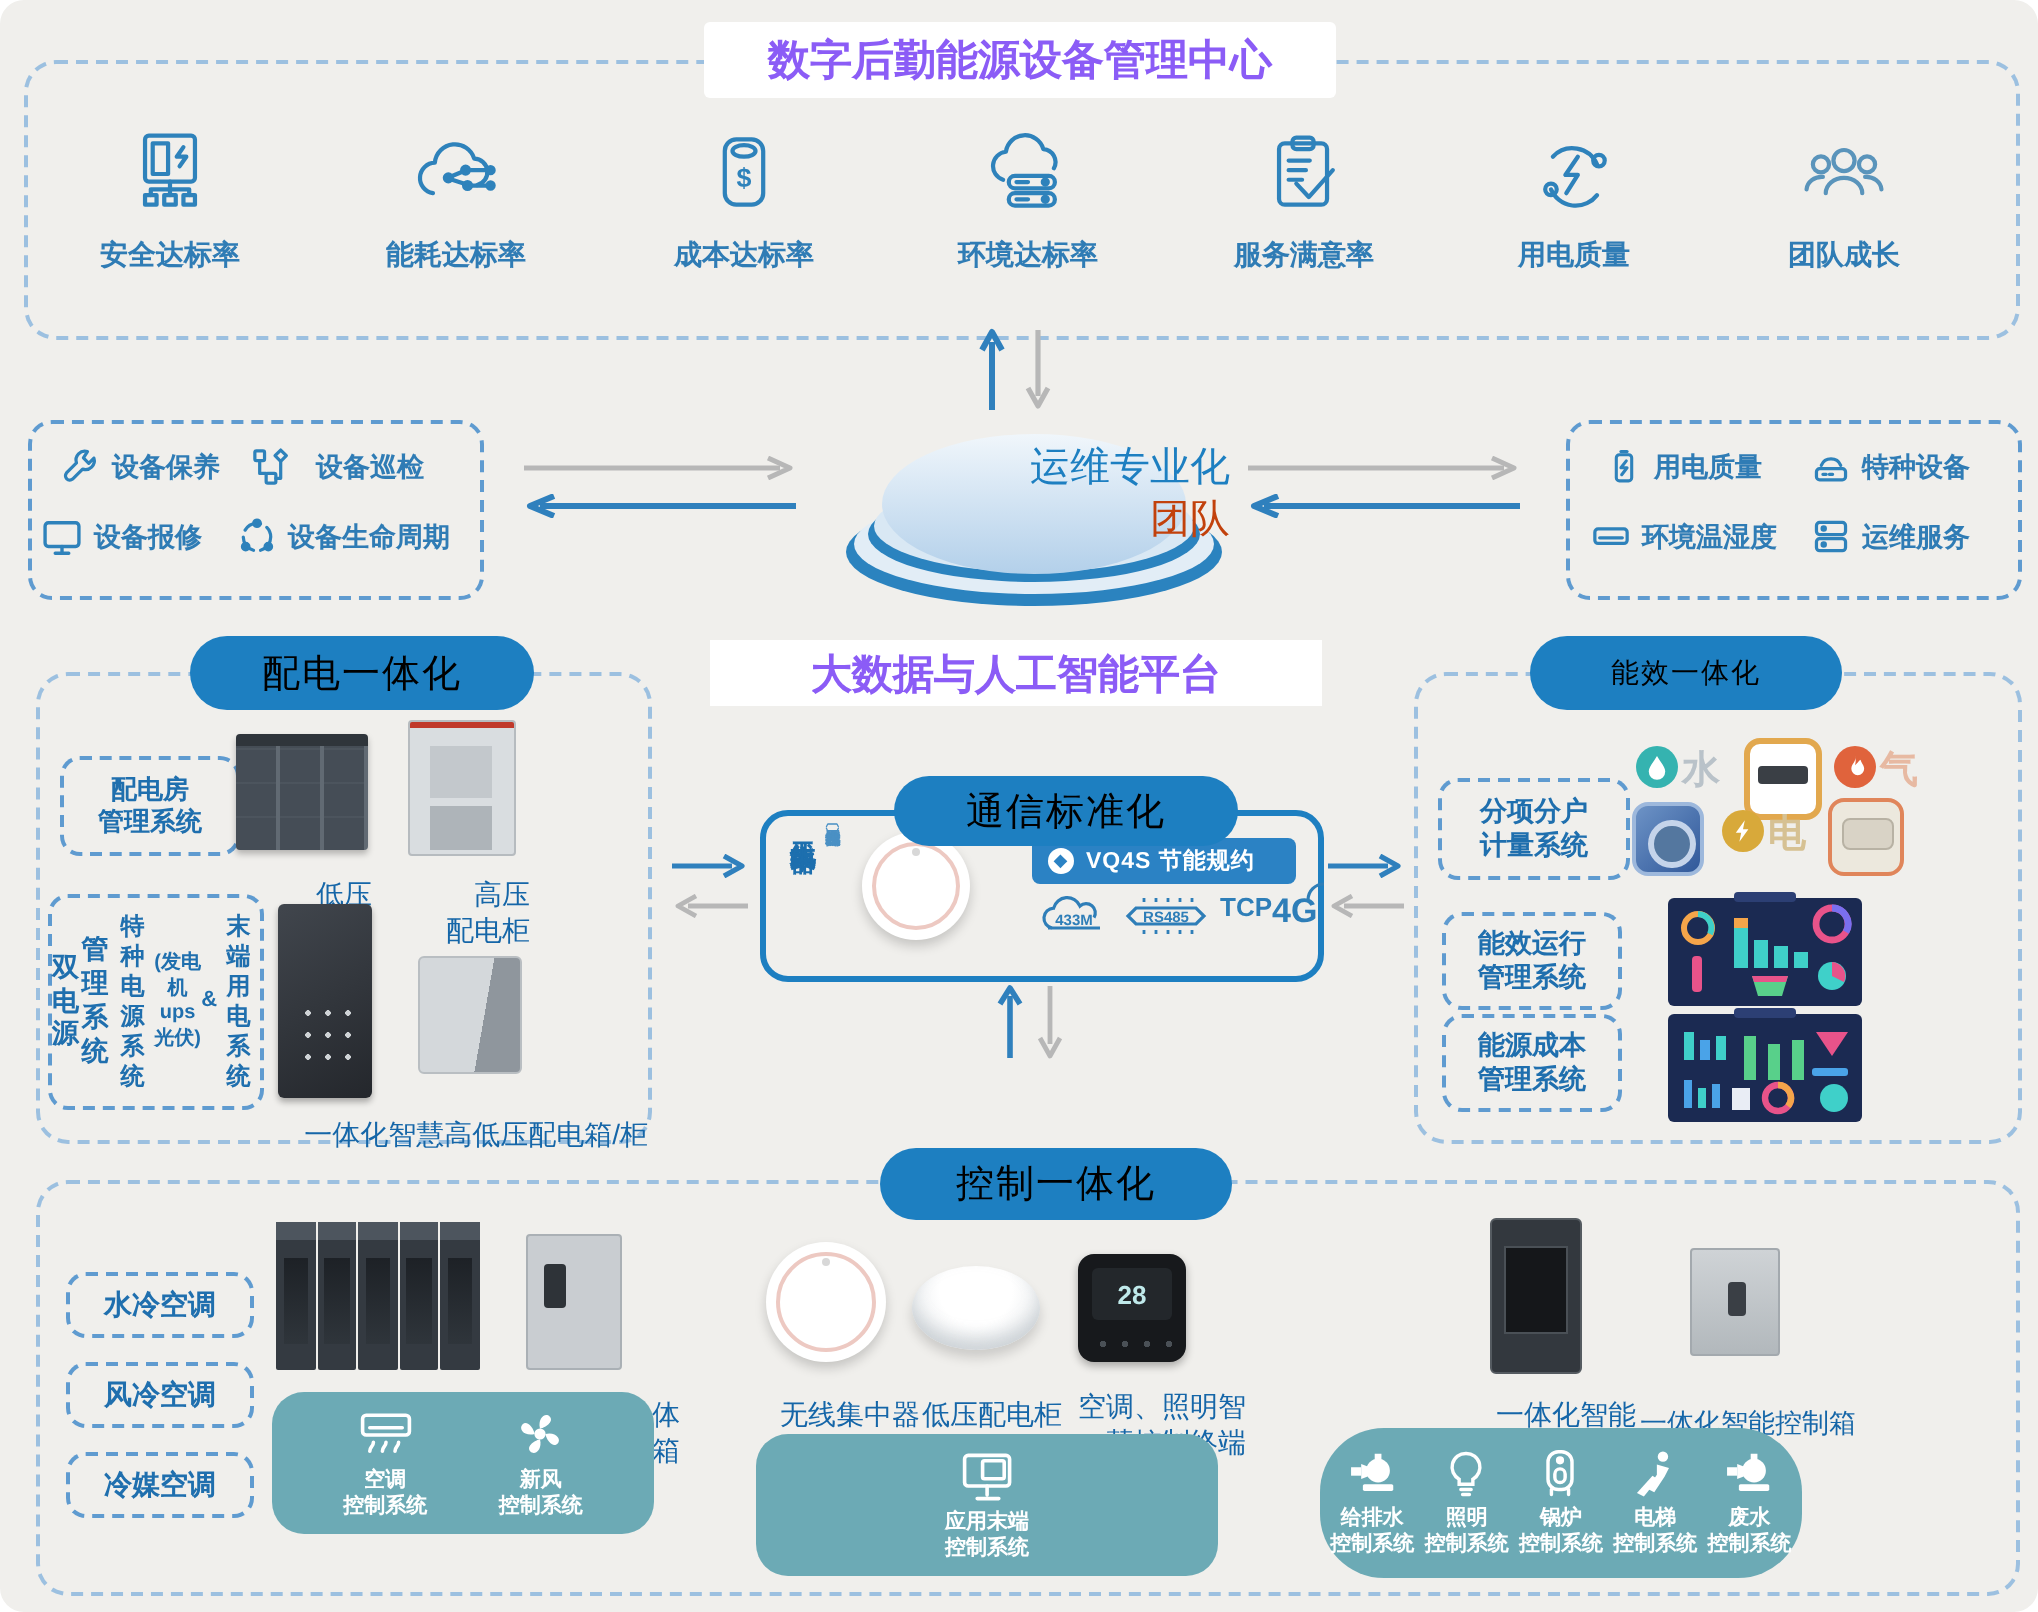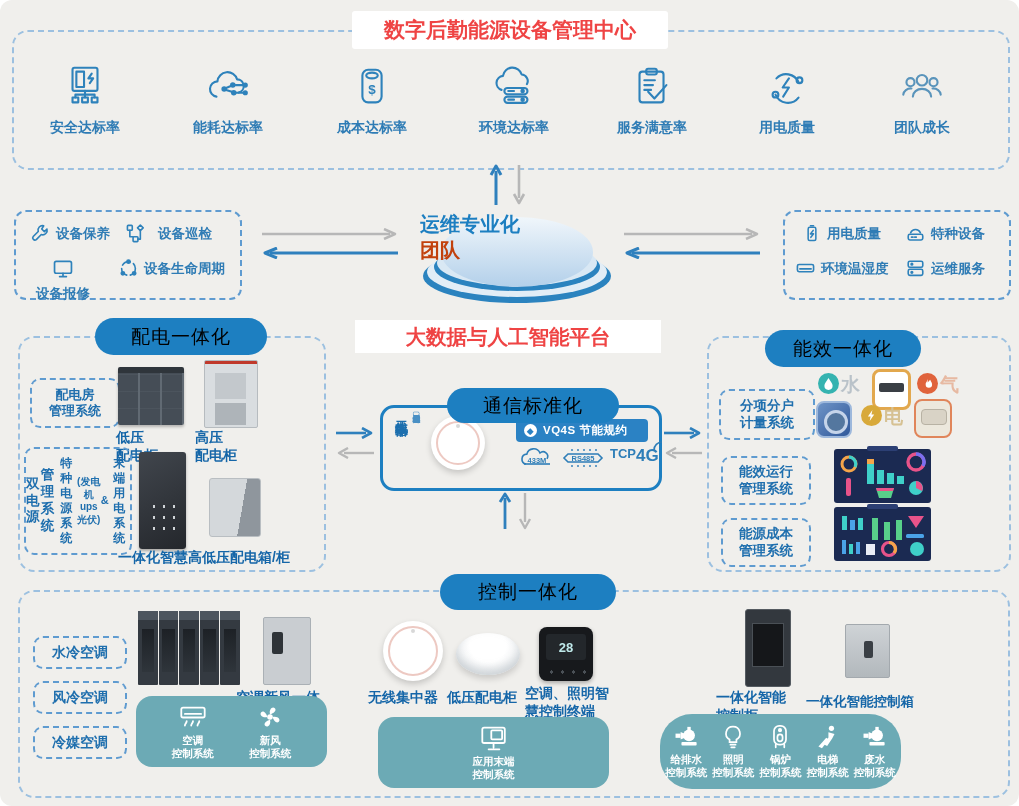--- a/index.html
+++ b/index.html
@@ -5,22 +5,22 @@
   html,body{margin:0;padding:0;background:#fff;font-family:"Liberation Sans","DejaVu Sans",sans-serif;}
   #canvas{position:relative;width:1019px;height:806px;background:#f0efec;border-radius:12px;overflow:hidden;}
   .abs{position:absolute;}
   
   .dash-big{position:absolute;border:2px dashed #9cc0e0;border-radius:16px;}
   .dash-label{position:absolute;border:2px dashed #5f9bd0;border-radius:10px;display:flex;align-items:center;justify-content:center;
     text-align:center;color:#1f6fae;font-weight:bold;white-space:pre-line;line-height:1.25;background:transparent;}
   
   .pill{position:absolute;background:#1d7fc1;color:#000000;font-weight:normal;display:flex;align-items:center;justify-content:center;
     border-radius:20px;letter-spacing:1px;text-align:right;}
-  .band{position:absolute;background:#ffffff;color:#ef4444;font-weight:bold;display:flex;align-items:center;justify-content:center;}
-  .lbl{position:absolute;color:#1566a8;font-weight:bold;text-align:left;white-space:pre-line;line-height:1.25;}
+  .band{position:absolute;background:#ffffff;color:#8b5cf6;font-weight:bold;display:flex;align-items:center;justify-content:center;}
+  .lbl{position:absolute;color:#1566a8;font-weight:normal;text-align:right;white-space:pre-line;line-height:1.25;margin-top:10px;}
   
   .kpi{position:absolute;width:130px;top:64px;display:flex;flex-direction:column;align-items:center;gap:9px;}
   .kpi .t{color:#2f7cb5;font-weight:bold;font-size:14px;}
   
   .ops-item{position:absolute;display:flex;align-items:center;gap:5px;color:#2f7cb5;font-weight:bold;font-size:13.5px;white-space:nowrap;}
   
   .teal{position:absolute;background:#6caab5;border-radius:16px;display:flex;align-items:center;justify-content:space-evenly;}
   .teal .cell{display:flex;flex-direction:column;align-items:center;gap:3px;}
   .teal .cl{color:#fff;font-weight:bold;font-size:10.5px;text-align:center;white-space:pre-line;line-height:1.2;}
   
@@ -177,21 +177,21 @@
   </div>
   <div class="ops-item" style="left:125px;top:223px;gap:12px;">
     <svg width="21" height="21" viewBox="0 0 26 26" fill="none" stroke="#2e82bb" stroke-width="2" stroke-linecap="round" stroke-linejoin="round">
       <rect x="3" y="3" width="6" height="6" rx="1"></rect>
         <path d="M19 2.5l3.5 3.5L19 9.5 15.5 6z"></path>
         <rect x="10" y="17" width="6" height="6" rx="1"></rect>
       <path d="M6 9v8h4M19 10v10h-3"></path>
     </svg>
     <span>设备巡检</span>
   </div>
-  <div class="ops-item" style="left:36px;top:258px;flex-direction:column;">
+  <div class="ops-item" style="left:20px;top:258px;">
     <svg width="22" height="22" viewBox="0 0 26 26" fill="none" stroke="#2e82bb" stroke-width="2" stroke-linecap="round" stroke-linejoin="round">
       <rect x="3" y="4" width="20" height="14" rx="2"></rect>
         <path d="M9 22h8M13 18v4"></path>
     </svg>
     <span>设备报修</span>
   </div>
   <div class="ops-item" style="left:118px;top:258px;">
     <svg width="21" height="21" viewBox="0 0 26 26" fill="none" stroke="#2e82bb" stroke-width="2" stroke-linecap="round" stroke-linejoin="round">
       <circle cx="13" cy="13" r="8.5" stroke-dasharray="11 4.5"></circle>
       <circle cx="13" cy="4.5" r="2" fill="#2e82bb"></circle>
@@ -264,21 +264,21 @@
       <rect x="4" y="4" width="18" height="7.5" rx="2"></rect>
         <rect x="4" y="14" width="18" height="7.5" rx="2"></rect>
       <circle cx="8.5" cy="7.7" r="1" fill="#2e82bb"></circle>
         <circle cx="8.5" cy="17.7" r="1" fill="#2e82bb"></circle>
     </svg>
     <span>运维服务</span>
   </div>
 
   <div class="pill" style="left:95px;top:318px;width:172px;height:37px;font-size:19px;z-index:3;">配电一体化</div>
   <div class="band" style="left:355px;top:320px;width:306px;height:33px;font-size:20.5px;">大数据与人工智能平台</div>
-  <div class="pill" style="left:765px;top:330px;width:156px;height:37px;font-size:19px;z-index:3;">能效一体化</div>
+  <div class="pill" style="left:765px;top:318px;width:156px;height:37px;font-size:14px;z-index:3;">能效一体化</div>
 
   <div class="dash-big" style="left:18px;top:336px;width:304px;height:232px;"></div>
   <div class="dash-label" style="left:30px;top:378px;width:86px;height:46px;font-size:13px;">配电房
 管理系统</div>
   <div class="cab-lv" style="left:118px;top:367px;width:66px;height:58px;"></div>
   <div class="lbl" style="left:116px;top:429px;width:70px;font-size:14px;">低压
 配电柜</div>
   <div class="cab-hv" style="left:204px;top:360px;width:52px;height:66px;"></div>
   <div class="lbl" style="left:195px;top:429px;width:70px;font-size:14px;">高压
 配电柜</div>
@@ -385,21 +385,21 @@
       <rect x="53" y="27" width="7" height="11" fill="#3fd0c9"></rect>
       <rect x="63" y="30" width="7" height="8" fill="#3fd0c9"></rect>
     <path d="M42 42h18l-3 10h-12z" fill="#58d08a"></path>
       <path d="M42 42h18l-1 3H43z" fill="#e8538a"></path>
     <circle cx="82" cy="16" r="8" fill="none" stroke="#e8538a" stroke-width="3.4"></circle>
       <path d="M82 8a8 8 0 0 1 7 12" fill="none" stroke="#7a6ff0" stroke-width="3.4"></path>
     <circle cx="82" cy="42" r="7" fill="#3fd0c9"></circle>
       <path d="M82 42L82 35A7 7 0 0 1 88 45z" fill="#e8538a"></path>
   </svg>
 
-  <div class="dash-label" style="left:721px;top:507px;width:86px;height:45px;font-size:13.5px;margin-top:11px;">能源成本
+  <div class="dash-label" style="left:721px;top:507px;width:86px;height:45px;font-size:13.5px;">能源成本
 管理系统</div>
   <svg class="abs" style="left:834px;top:504px;" width="97" height="57" viewBox="0 0 97 57">
     <rect x="0" y="3" width="97" height="54" rx="3" fill="#1b2a52"></rect>
       <rect x="33" y="0" width="31" height="5" rx="2" fill="#2c3f74"></rect>
     <rect x="8" y="12" width="5" height="14" fill="#3fd0c9"></rect>
       <rect x="16" y="16" width="5" height="10" fill="#4aa3e8"></rect>
       <rect x="24" y="14" width="5" height="12" fill="#3fd0c9"></rect>
     <rect x="8" y="36" width="4" height="14" fill="#4aa3e8"></rect>
       <rect x="15" y="40" width="4" height="10" fill="#3fd0c9"></rect>
       <rect x="22" y="38" width="4" height="12" fill="#4aa3e8"></rect>

